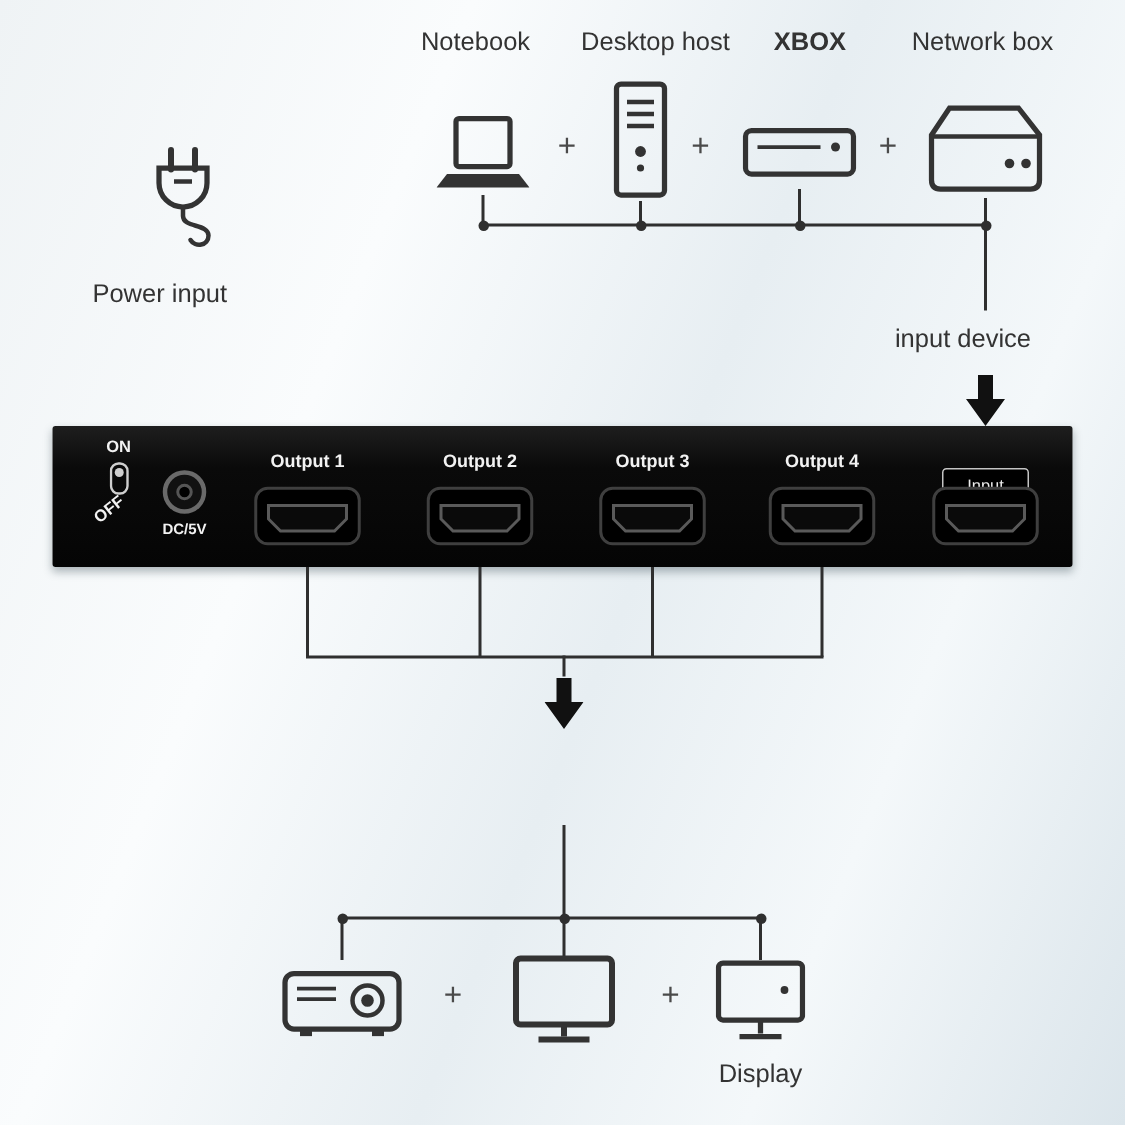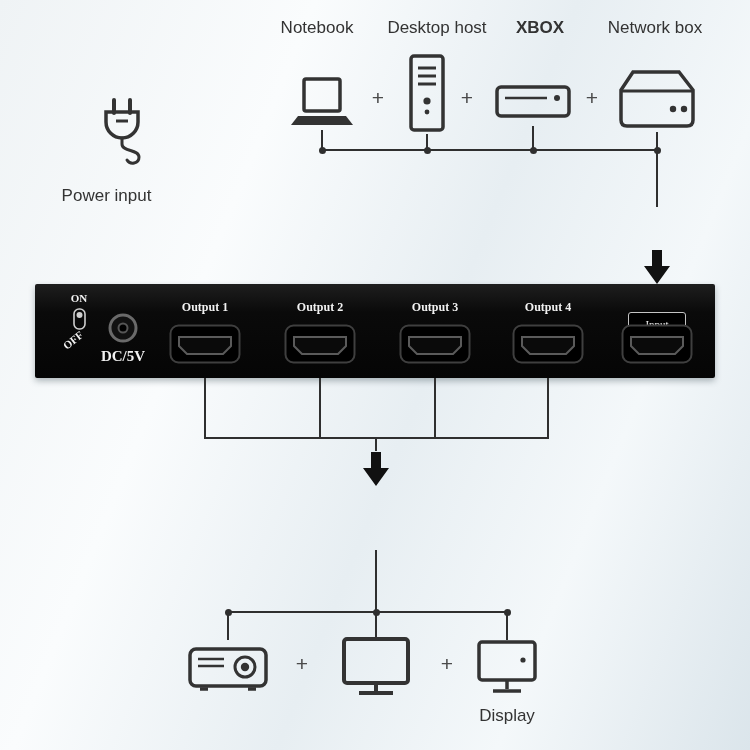--- a/index.html
+++ b/index.html
@@ -12,21 +12,21 @@
   .lbl { position:absolute; font-size:17px; color:var(--text,#333); text-align:center; white-space:nowrap; }
   .plus { position:absolute; font-size:21px; color:#4a4a4a; text-align:center; width:30px; }
   .h-line { position:absolute; height:2px; background:var(--line,#2f2f2f); }
   .v-line { position:absolute; width:2px; background:var(--line,#2f2f2f); }
   .dot { position:absolute; width:7px; height:7px; border-radius:50%; background:var(--line,#2f2f2f); }
   .icon { position:absolute; }
   .icon svg { display:block; }
   .device {
     position:absolute; left:35px; top:284px; width:680px; height:94px;
     background:linear-gradient(180deg,#1e1e1e 0%,#0a0a0a 30%,#050505 100%);
-    border-radius:2px; box-shadow:0 3px 6px rgba(40,60,70,.35);font-family:Liberation Serif, serif;
+    border-radius:2px; box-shadow:0 3px 6px rgba(40,60,70,.35);
   }
   .dev-txt { position:absolute; color:#f2f2f2; font-weight:bold; text-align:center; }
   .out-lbl { font-size:12px; width:110px; top:16px; }
   .input-box {
     position:absolute; width:58px; height:24px; top:28px; left:593px;
     border:1px solid #c4c4c4; border-radius:3px; color:#ededed; font-size:11px;
     display:flex; align-items:center; justify-content:center; background:#000;
   }
   .arrow { position:absolute; }
 </style>
@@ -79,20 +79,21 @@
   <div class="v-line" style="left:426px;top:134px;height:17px;"></div>
   <div class="v-line" style="left:532px;top:126px;height:25px;"></div>
   <div class="v-line" style="left:656px;top:132px;height:19px;"></div>
   <div class="h-line" style="left:322px;top:149px;width:336px;"></div>
   <div class="dot" style="left:319px;top:147px;"></div>
   <div class="dot" style="left:424px;top:147px;"></div>
   <div class="dot" style="left:530px;top:147px;"></div>
   <div class="dot" style="left:654px;top:147px;"></div>
   <div class="v-line" style="left:656px;top:150px;height:57px;"></div>
 
+  <div class="lbl" style="left:558px;top:216px;width:168px;">input device</div>
   <div class="arrow" style="left:644px;top:250px;">
     <svg width="26" height="34" viewBox="0 0 26 34">
       <path d="M8 0 H18 V16 H26 L13 34 L0 16 H8 Z" fill="#111"></path>
     </svg>
   </div>
 
   <div class="icon" style="left:94px;top:98px;">
     <svg width="62" height="68" viewBox="0 0 62 68">
       <line x1="20" y1="2" x2="20" y2="15" stroke="#333" stroke-width="4" stroke-linecap="round"></line>
       <line x1="36" y1="2" x2="36" y2="15" stroke="#333" stroke-width="4" stroke-linecap="round"></line>
@@ -112,21 +113,21 @@
       </svg>
     </div>
     <div class="dev-txt" style="left:18px;top:50px;width:40px;font-size:11px;transform:rotate(-38deg);">OFF</div>
 
     <div class="icon" style="left:72px;top:28px;">
       <svg width="32" height="32" viewBox="0 0 32 32">
         <circle cx="16" cy="16" r="13" fill="#111" stroke="#6a6a6a" stroke-width="3"></circle>
         <circle cx="16" cy="16" r="4.5" fill="#000" stroke="#555" stroke-width="2"></circle>
       </svg>
     </div>
-    <div class="dev-txt" style="left:58px;top:64px;width:60px;font-size:15px;">DC/5V</div>
+    <div class="dev-txt" style="left:58px;top:64px;width:60px;font-size:10px;">DC/5V</div>
 
     <div class="dev-txt out-lbl" style="left:115px;">Output 1</div>
     <div class="icon" style="left:134px;top:40px;">
       <svg width="72" height="40" viewBox="0 0 72 40">
         <rect x="1.5" y="1.5" width="69" height="37" rx="8" fill="#000" stroke="#3f3f3f" stroke-width="2"></rect>
         <path d="M10 13 H62 V22 L54 30 H18 L10 22 Z" fill="#0a0a0a" stroke="#5a5a5a" stroke-width="2"></path>
       </svg>
     </div>
     <div class="dev-txt out-lbl" style="left:230px;">Output 2</div>
     <div class="icon" style="left:249px;top:40px;">

